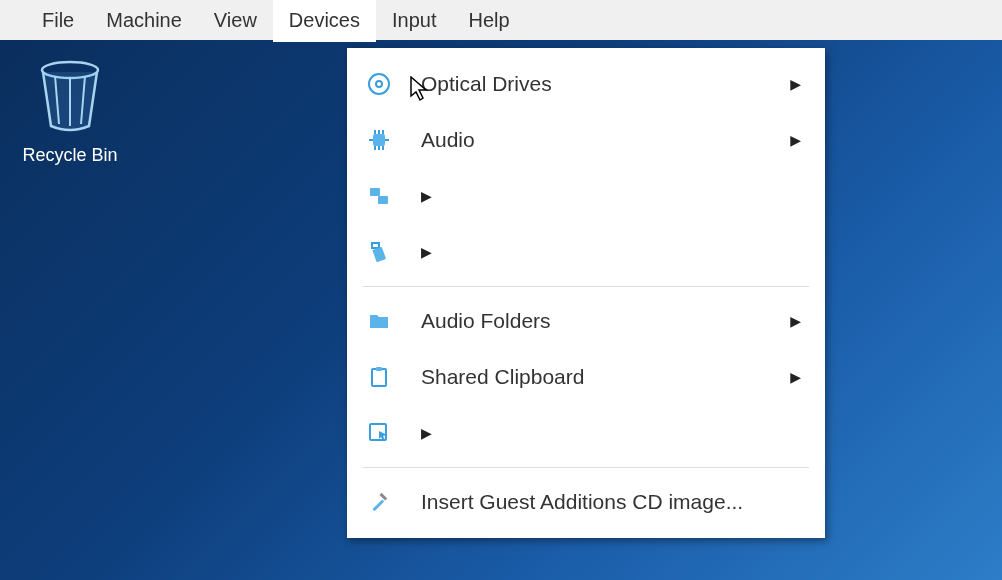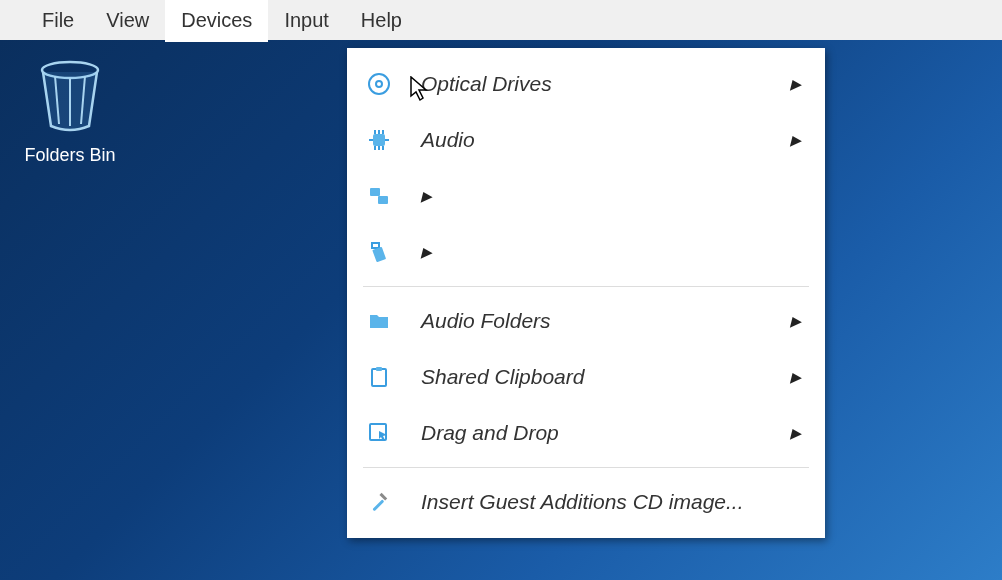--- a/index.html
+++ b/index.html
@@ -64,21 +64,20 @@
       padding: 8px 0;
       font-size: 21px;
       color: #333;
       z-index: 20;
     }
     .dropdown-item {
       display: flex;
       align-items: center;
       padding: 14px 24px 14px 18px;
       cursor: pointer;
-      font-style: italic;
     }
     .dropdown-icon {
       width: 28px;
       height: 28px;
       margin-right: 28px;
       display: flex;
       align-items: center;
       justify-content: center;
     }
     .dropdown-label {
@@ -99,36 +98,37 @@
       left: 410px;
       z-index: 30;
       pointer-events: none;
     }
   </style>
 </head>
 <body>
 
 <div class="menubar">
   <div class="menu-item">File</div>
+  <div class="menu-item">Machine</div>
   <div class="menu-item">View</div>
   <div class="menu-item active">Devices</div>
   <div class="menu-item">Input</div>
   <div class="menu-item">Help</div>
 </div>
 
 <div class="desktop">
   <div class="desktop-icon">
     <svg class="recycle-svg" viewBox="0 0 70 76">
       <ellipse cx="35" cy="12" rx="28" ry="8" fill="none" stroke="#a8d4f0" stroke-width="2.5"></ellipse>
       <path d="M 8 14 L 16 68 Q 35 76 54 68 L 62 14" fill="rgba(100,180,240,0.15)" stroke="#a8d4f0" stroke-width="2.5"></path>
       <line x1="20" y1="18" x2="24" y2="66" stroke="#a8d4f0" stroke-width="2"></line>
       <line x1="35" y1="20" x2="35" y2="68" stroke="#a8d4f0" stroke-width="2"></line>
       <line x1="50" y1="18" x2="46" y2="66" stroke="#a8d4f0" stroke-width="2"></line>
     </svg>
-    <div>Folders Bin</div>
+    <div>Recycle Bin</div>
   </div>
 </div>
 
 <div class="dropdown">
 
   <div class="dropdown-item">
     <span class="dropdown-icon">
       <svg width="24" height="24" viewBox="0 0 24 24">
           <circle cx="12" cy="12" r="10" fill="none" stroke="#3a9de0" stroke-width="2"></circle>
           <circle cx="12" cy="12" r="3" fill="none" stroke="#3a9de0" stroke-width="2"></circle>
@@ -199,21 +199,20 @@
     <span class="submenu-arrow">▶</span>
   </div>
 
   <div class="dropdown-item">
     <span class="dropdown-icon">
       <svg width="24" height="24" viewBox="0 0 24 24">
           <rect x="3" y="3" width="16" height="16" fill="none" stroke="#3a9de0" stroke-width="2" rx="1"></rect>
           <path d="M 12 10 L 20 14 L 16 15 L 18 19 L 16 20 L 14 16 L 12 18 Z" fill="#3a9de0"></path>
         </svg>
     </span>
-    <span class="dropdown-label">Drag and Drop</span>
     <span class="submenu-arrow">▶</span>
   </div>
 
   <div class="separator"></div>
 
   <div class="dropdown-item">
     <span class="dropdown-icon">
       <svg width="24" height="24" viewBox="0 0 24 24">
           <rect x="4" y="14" width="14" height="3" fill="#5ab4ea" rx="1.5" transform="rotate(-45 11 15)"></rect>
           <rect x="15" y="3" width="3" height="8" fill="#8a8a8a" transform="rotate(-45 16 7)"></rect>

